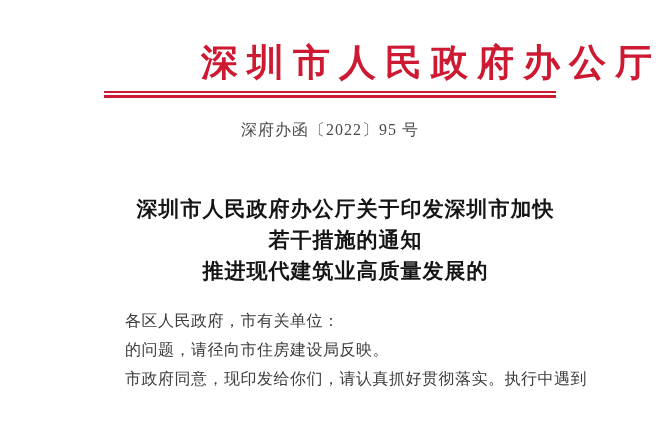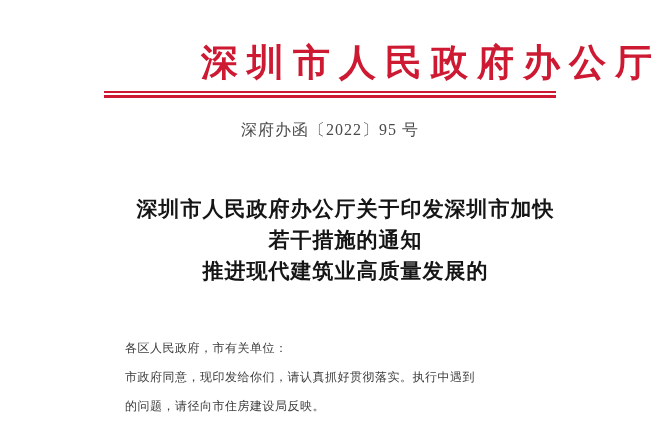--- a/index.html
+++ b/index.html
@@ -63,24 +63,23 @@
     letter-spacing: 1px;
   }
   .doc-title .t-line {
     white-space: nowrap;
   }
   .body-text {
     position: absolute;
     top: 306px;
     left: 125px;
     color: #3c3c3c;
-    font-size: 12px;
+    font-size: 16px;
     line-height: 29px;
     letter-spacing: 0.5px;
-    margin-top: 28px;
   }
   .body-text .line {
     white-space: nowrap;
   }
   .body-text .indent {
     text-indent: 32px;
   }
 </style>
 </head>
 <body>
@@ -94,17 +93,17 @@
   <div class="doc-number">深府办函〔2022〕95 号</div>
 
   <div class="doc-title">
     <div class="t-line">深圳市人民政府办公厅关于印发深圳市加快</div>
     <div class="t-line">若干措施的通知</div>
     <div class="t-line">推进现代建筑业高质量发展的</div>
   </div>
 
   <div class="body-text">
     <div class="line">各区人民政府，市有关单位：</div>
+    <div class="line">的问题，请径向市住房建设局反映。</div>
     <div class="line">市政府同意，现印发给你们，请认真抓好贯彻落实。执行中遇到</div>
-    <div class="line">的问题，请径向市住房建设局反映。</div>
   </div>
 
 </div>
 
 </body></html>

